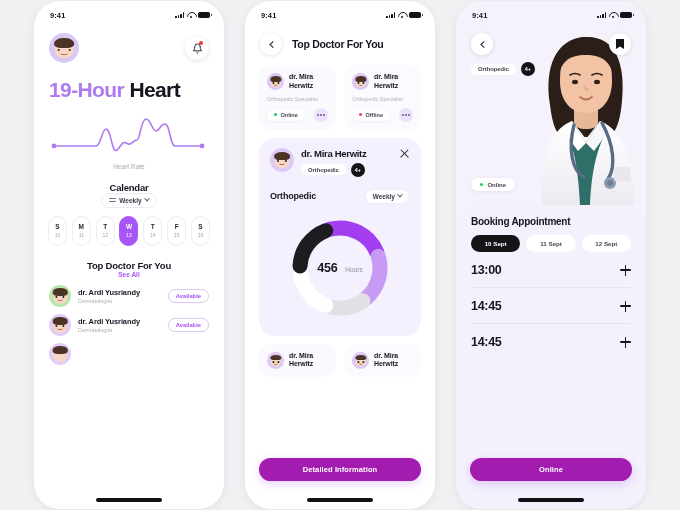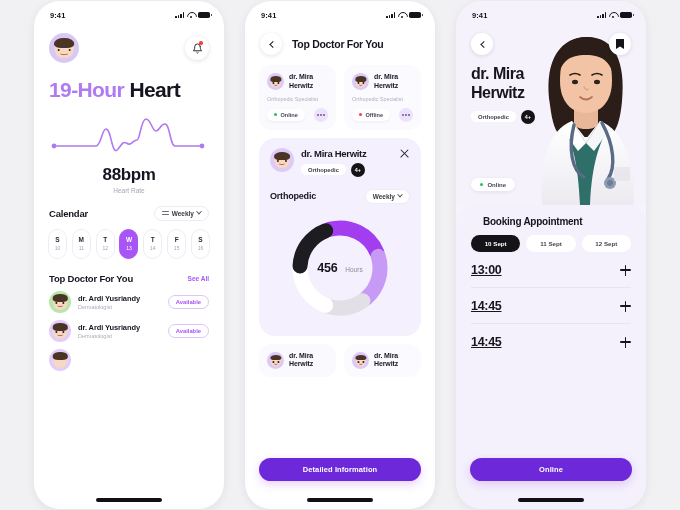--- a/index.html
+++ b/index.html
@@ -56,21 +56,21 @@
   .batt::after{content:"";position:absolute;right:-1.8px;top:1.8px;width:1.3px;height:2.4px;background:#14131a;border-radius:0 1px 1px 0;}
 
   
   .home-ind {
     position: absolute; bottom: 7px; left: 50%; transform: translateX(-50%);
     width: 66px; height: 3.6px; border-radius: 3px; background: #111014;
     z-index: 40;
   }
 
   
-  .pad { padding: 0 15px; }
+  .pad { padding: 0 15px; flex-direction: column; }
   .row { display: flex; align-items: center; }
   .between { justify-content: space-between; }
 
   
   .avatar { position: relative; border-radius: 50%; flex: 0 0 auto; overflow: hidden; }
   .av-face {
     position: absolute; left: 50%; top: 52%; transform: translate(-50%,-50%);
     width: 62%; height: 66%; border-radius: 46% 46% 44% 44%;
     background: #f6d8c4;
   }
@@ -192,21 +192,21 @@
   .donut-center {
     position: absolute; left: 50%; top: 50%; transform: translate(-50%,-50%);
     display: flex; align-items: baseline; gap: 8px;
   }
   .donut-val { font-size: 12.5px; font-weight: 700; color: #16141d; letter-spacing: -.3px; }
   .donut-unit { font-size: 6.5px; color: #8e8b9a; }
 
   .p2-bottom-cards { display: flex; gap: 8px; padding: 8px 14px 0; }
   .cta {
     position: absolute; left: 14px; right: 14px; bottom: 28px;
-    background: #6d28d9; color: #fff; border-radius: 20px;
+    background: #a21caf; color: #fff; border-radius: 20px;
     height: 23px; display: flex; align-items: center; justify-content: center;
     font-size: 7.5px; font-weight: 600; letter-spacing: .1px;
     box-shadow: 0 3px 10px rgba(170,100,240,.3);
   }
 
   
   .p3-hero { position: relative; height: 204px; background: #f5f2fc; overflow: hidden; }
   .p3-nav { display: flex; align-items: center; justify-content: space-between; padding: 10px 15px 0; position: relative; z-index: 6; }
   .bookmark { width: 8px; height: 10px; background: #141318; clip-path: polygon(0 0,100% 0,100% 100%,50% 74%,0 100%); }
   .p3-name {
@@ -221,33 +221,33 @@
     font-size: 6px; color: #4a4756; font-weight: 600;
     box-shadow: 0 1px 4px rgba(20,10,50,.08);
   }
   
   .doctor-img { position: absolute; right: -4px; bottom: 0; width: 128px; height: 196px; z-index: 3; }
 
   .booking {
     position: absolute; left: 0; right: 0; bottom: 0; top: 204px;
     background: #f4f1fc; border-radius: 18px 18px 0 0; padding: 11px 15px 0;
   }
-  .bk-title { font-size: 10px; font-weight: 700; color: #16141d; letter-spacing: -.25px; margin-left: 12px; }
+  .bk-title { font-size: 10px; font-weight: 700; color: #16141d; letter-spacing: -.25px; }
   .bk-dates { display: flex; gap: 6px; margin-top: 8px; }
   .bk-date {
     flex: 1; height: 17px; border-radius: 20px; background: #fff;
     display: flex; align-items: center; justify-content: center;
     font-size: 6.2px; font-weight: 600; color: #47444f;
   }
   .bk-date.on { background: #141318; color: #fff; }
   .slot {
     display: flex; align-items: center; justify-content: space-between;
     padding: 11px 0 10px; border-bottom: 1px solid #e8e3f4;
   }
-  .slot-t { font-size: 12.5px; font-weight: 700; color: #16141d; letter-spacing: -.3px; text-decoration: underline; }
+  .slot-t { font-size: 12.5px; font-weight: 700; color: #16141d; letter-spacing: -.3px; }
   .plus { width: 11px; height: 11px; position: relative; }
   .plus::before,.plus::after{content:"";position:absolute;background:#16141d;border-radius:1px;}
   .plus::before{left:0;top:4.8px;width:11px;height:1.4px;}
   .plus::after{top:0;left:4.8px;height:11px;width:1.4px;}
 </style>
 </head>
 <body>
 
 <div class="stage">
 
@@ -289,21 +289,20 @@
       <span class="accent">19-Hour</span><span> Heart</span><br>
     </div>
 
     <div class="hr-chart">
       <svg width="160" height="44" viewBox="0 0 160 44" fill="none">
         <path d="M6 33 L48 33 C53 33 54 16 58 16 C62 16 63 30 66 36 C69 41 72 32 75 30 C78 28 79 32 82 31 C85 30 86 27 89 27 C92 27 93 6 98 6 C103 6 104 18 108 18 C112 18 112 11 117 11 C122 11 122 33 127 33 L154 33" stroke="#b07af0" stroke-width="1.6" stroke-linecap="round" stroke-linejoin="round"></path>
         <circle cx="6" cy="33" r="2.4" fill="#b07af0"></circle>
         <circle cx="154" cy="33" r="2.4" fill="#b07af0"></circle>
       </svg>
     </div>
-    <div class="bpm">88bpm</div>
     <div class="bpm-sub">Heart Rate</div>
 
     <div class="pad row between" style="margin-top:12px">
       <span class="sec-title">Calendar</span>
       <span class="chip-dd">
         <span class="slider-ico">
             <i></i>
             <i></i>
           </span>
         <span>Weekly</span>
@@ -606,24 +605,20 @@
 
       <div class="p3-nav">
         <div class="circ-btn">
             <span class="arrow-l"></span>
           </div>
         <div class="circ-btn">
             <span class="bookmark"></span>
           </div>
       </div>
 
-      <div class="p3-name">
-        <span>dr. Mira</span><br>
-        <span>Herwitz</span>
-      </div>
 
       <div class="p3-tags">
         <span class="tag-ortho">Orthopedic</span>
         <span class="tag-count">4+</span>
       </div>
 
       <span class="p3-online">
         <i class="dot" style="background:#22c55e"></i>
         <span>Online</span>
       </span>

